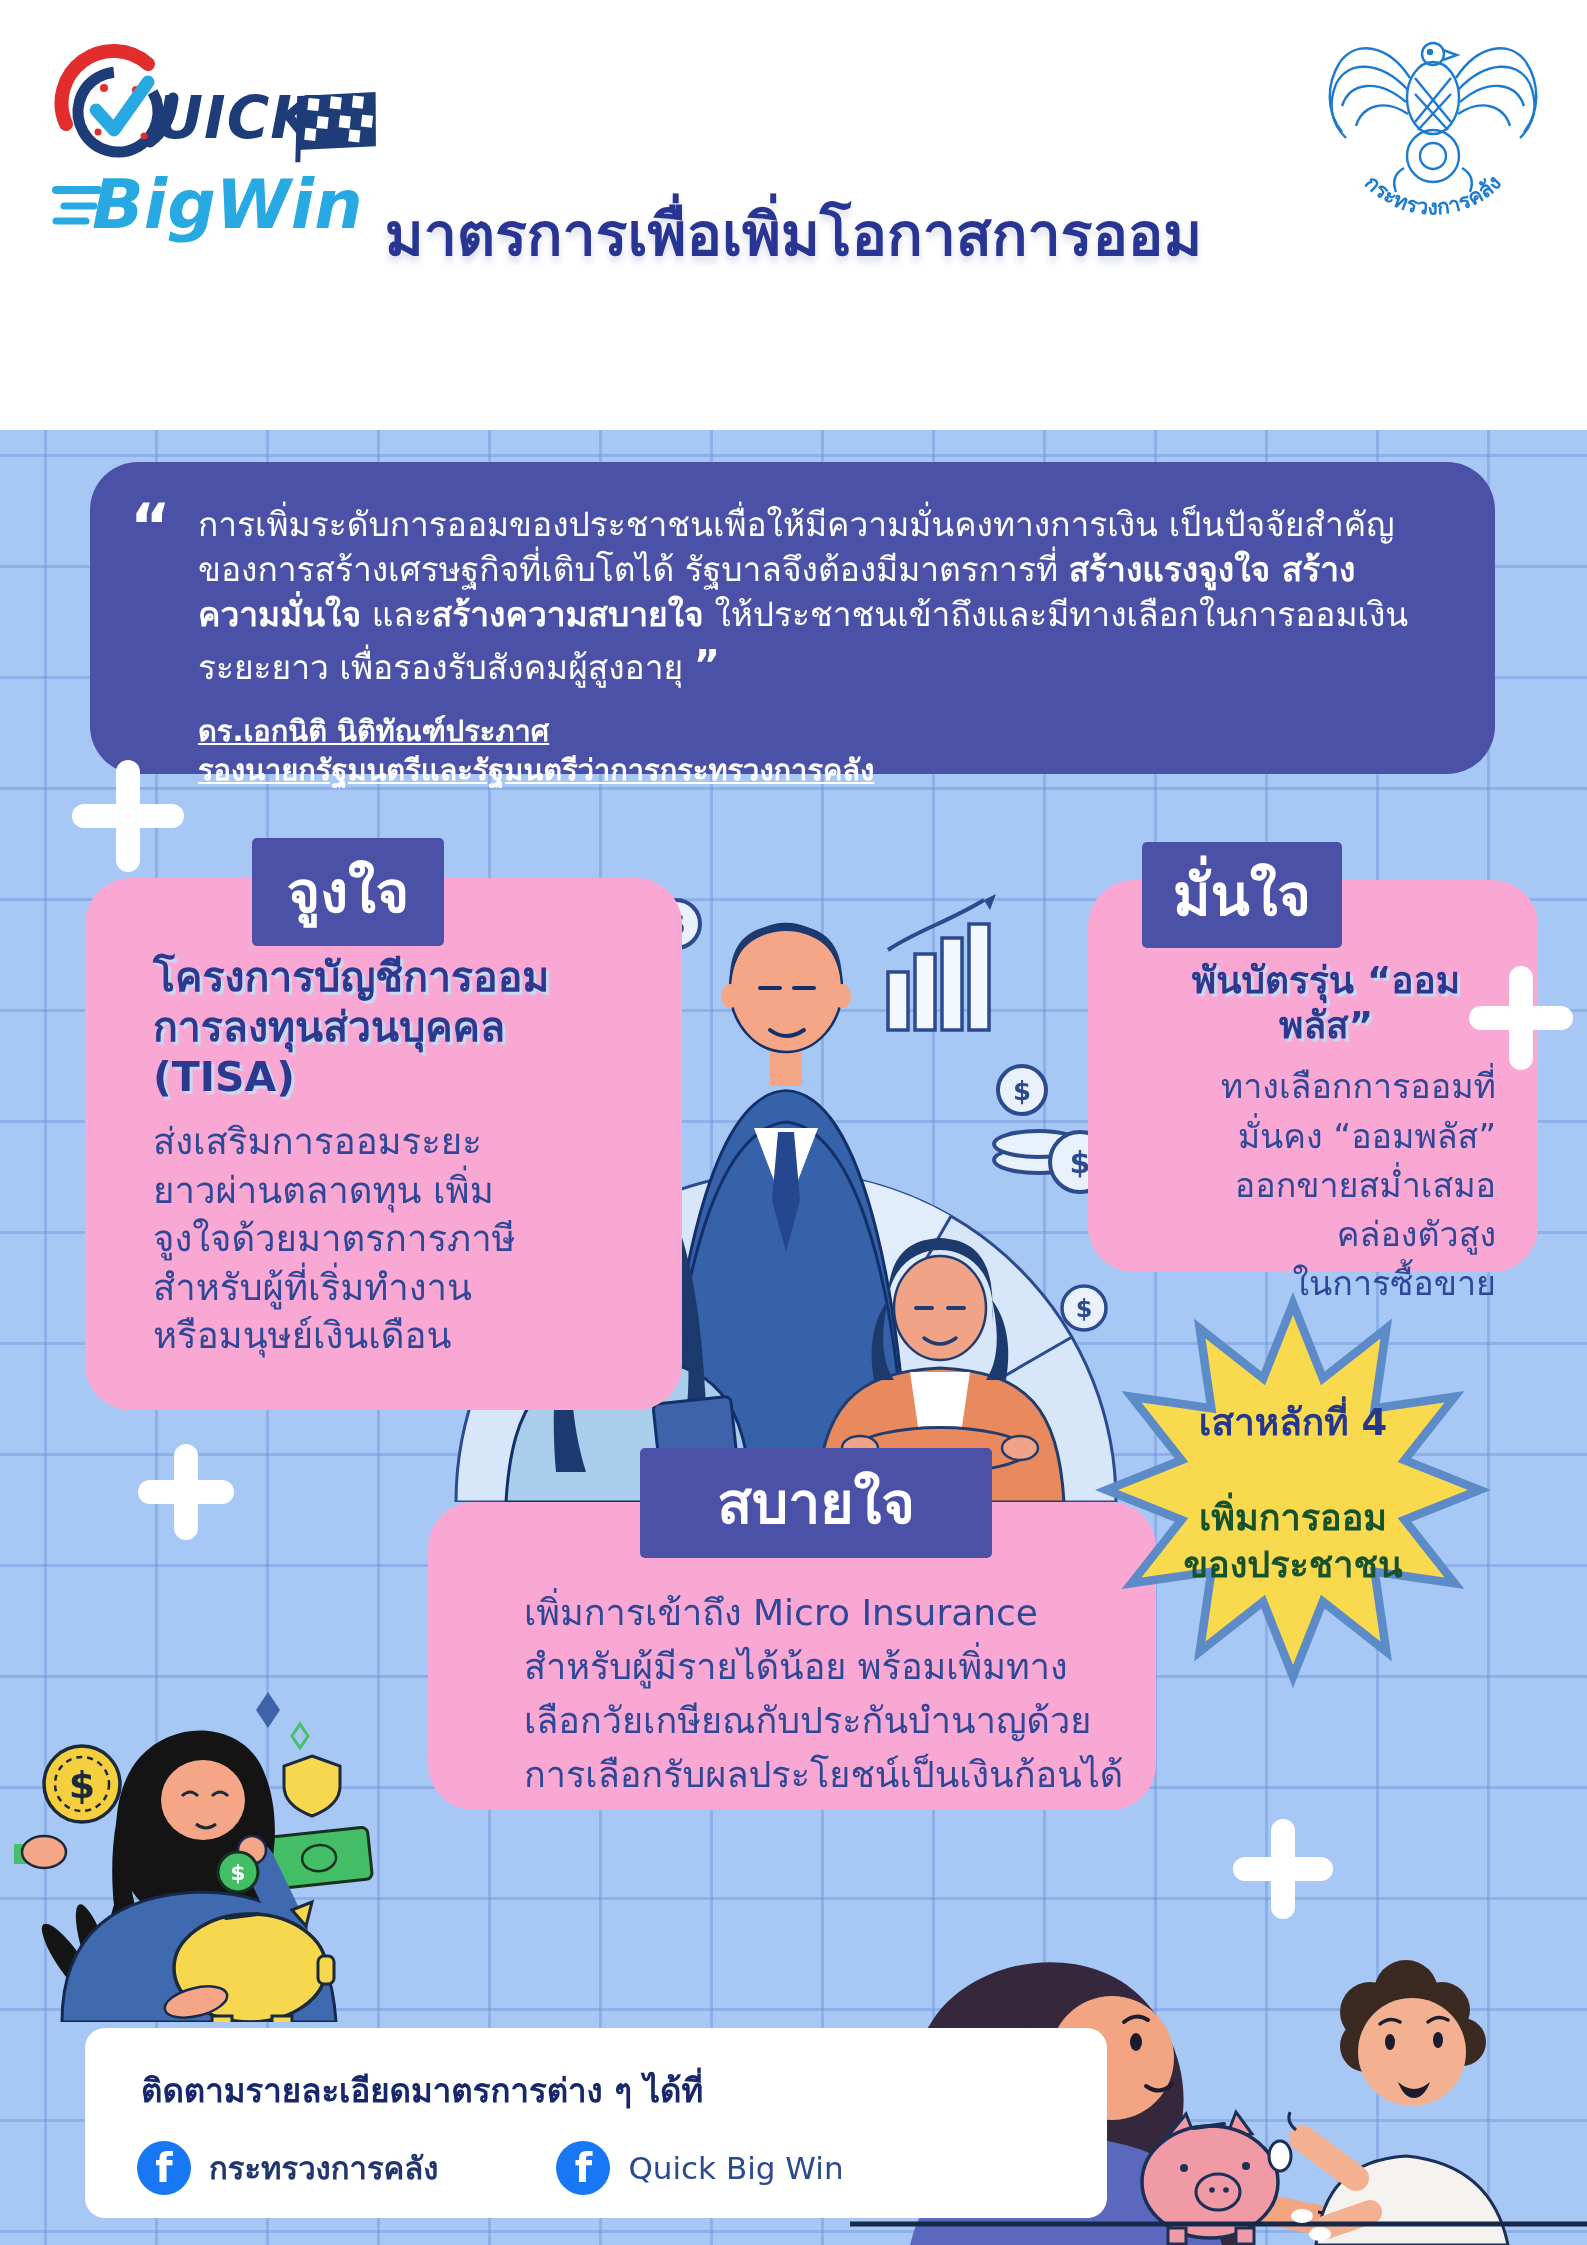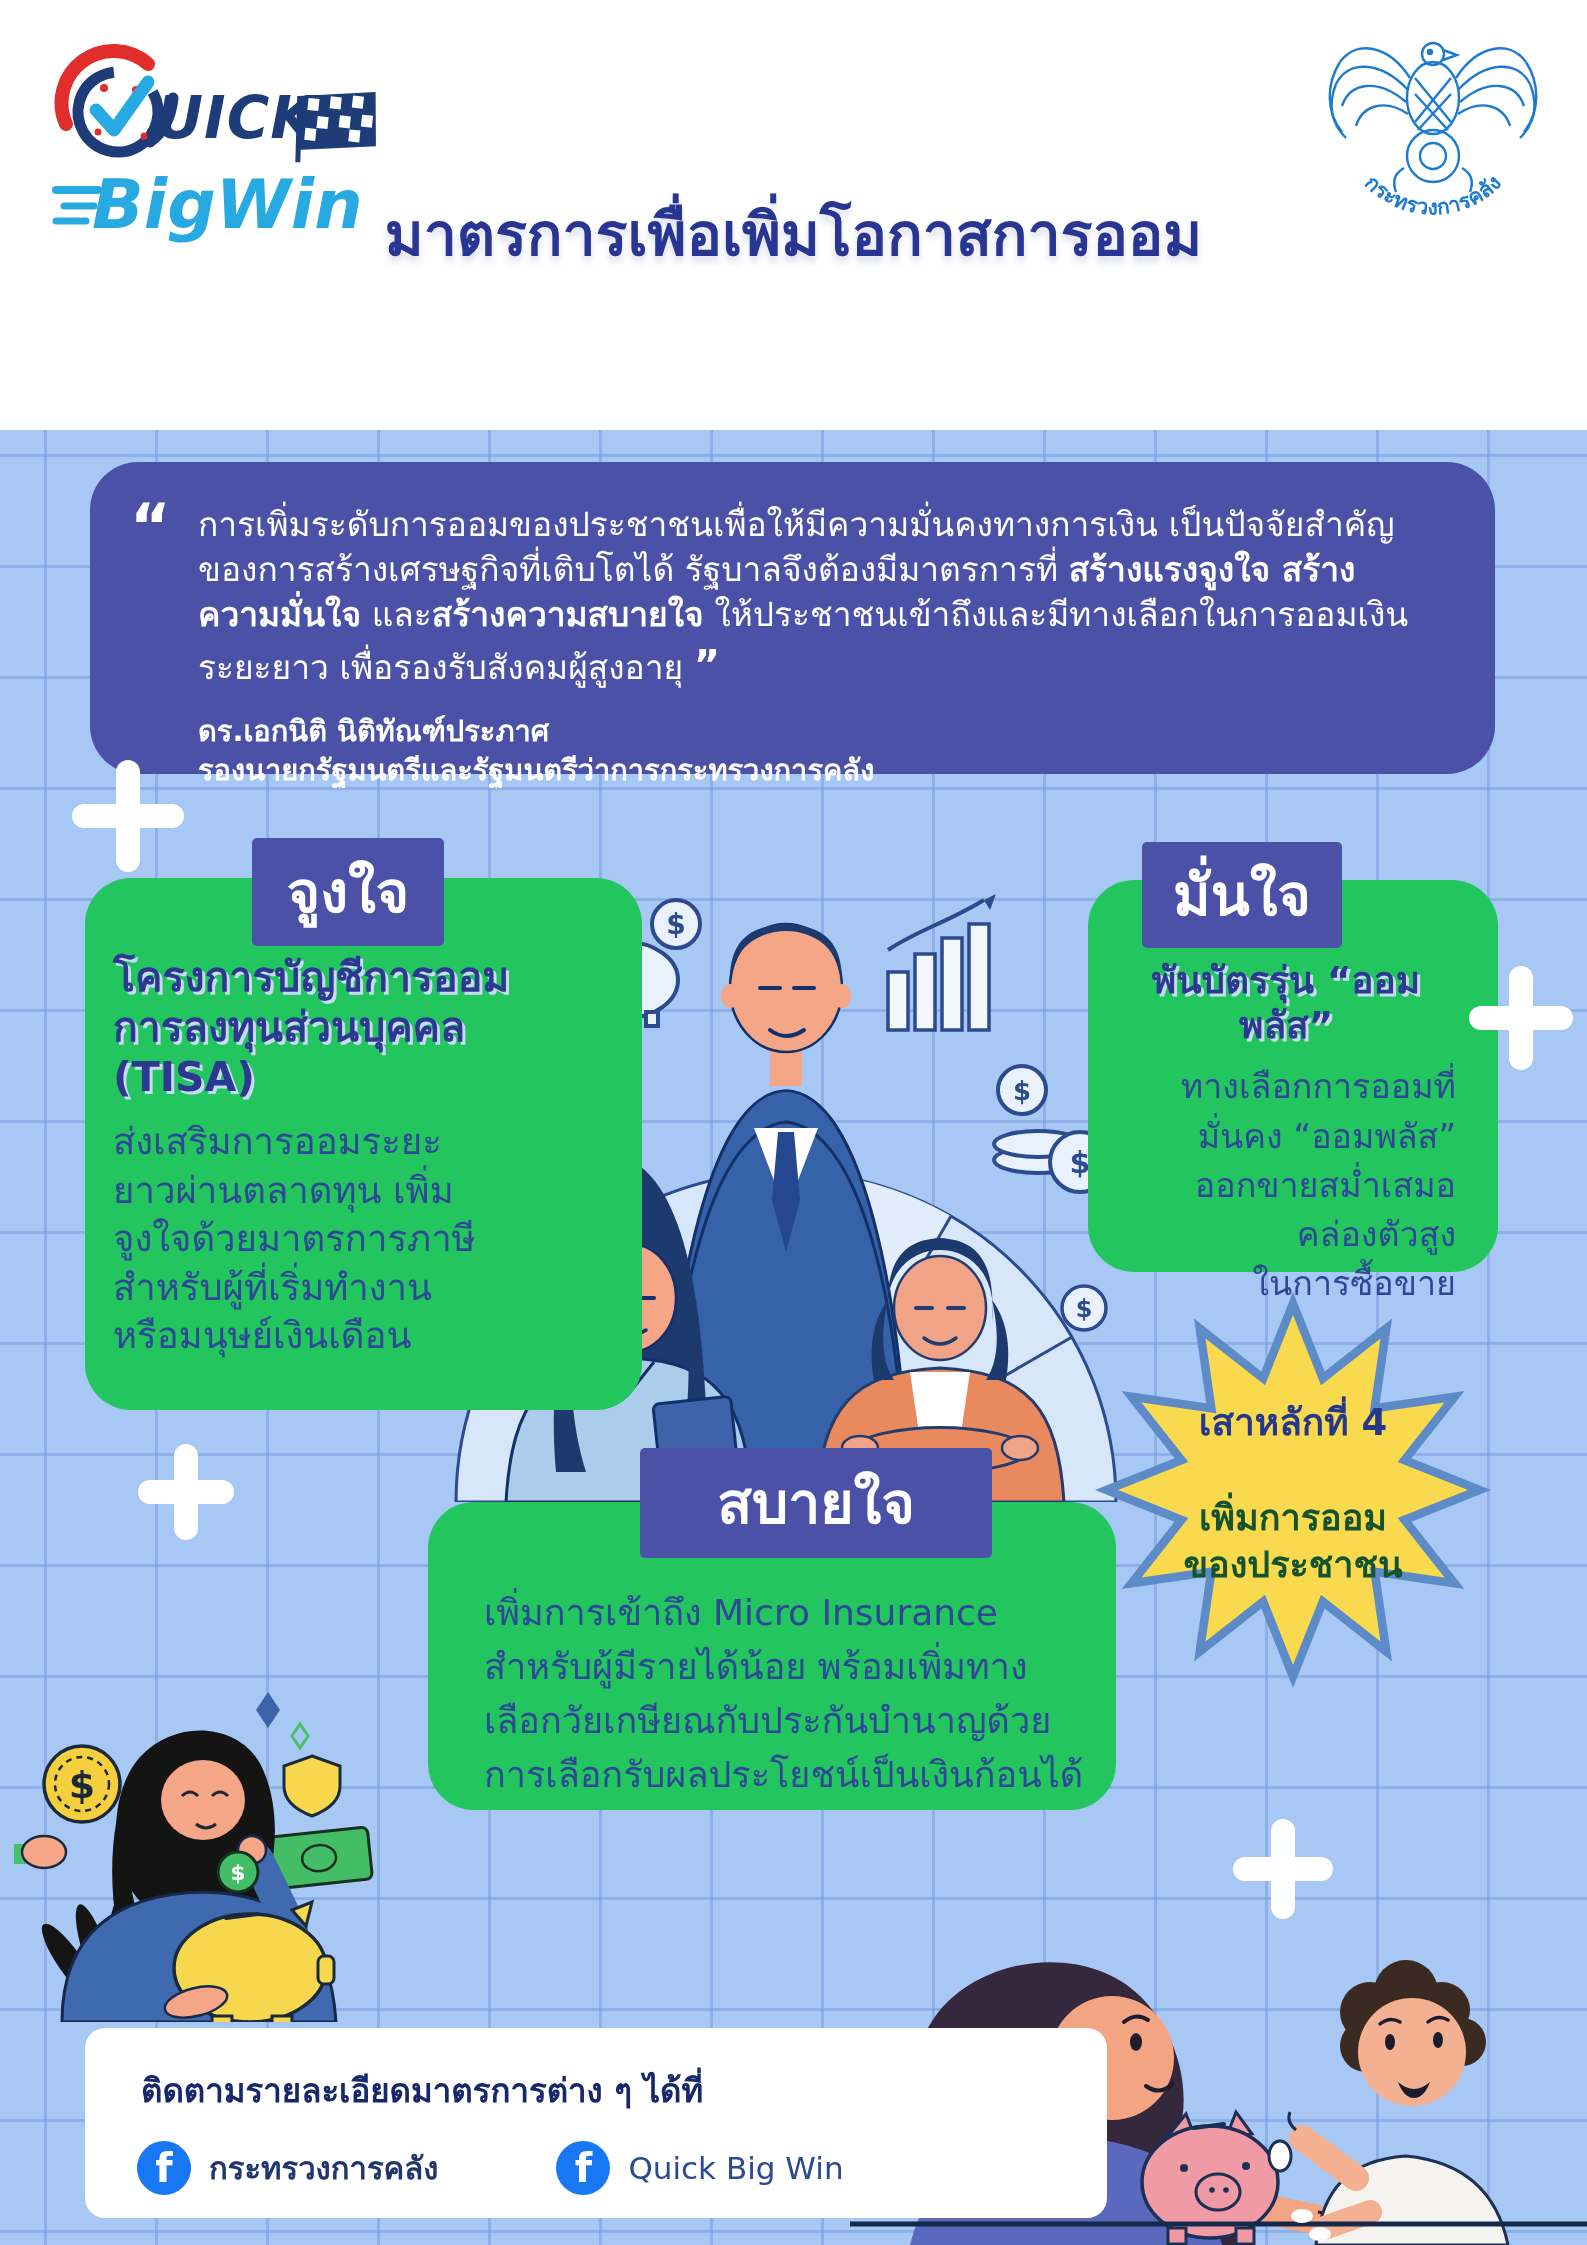--- a/index.html
+++ b/index.html
@@ -16,23 +16,23 @@
   .title{position:absolute;left:0;top:196px;width:1587px;text-align:center;
     font-size:59px;line-height:1.32;font-weight:800;color:#283593;
     text-shadow:0 6px 7px rgba(40,53,147,.16);}
   
   .quote-card{position:absolute;left:90px;top:462px;width:1405px;height:312px;
     background:#4a51a6;border-radius:48px;color:#fff;}
   .q-open{position:absolute;left:40px;top:34px;font-size:62px;font-weight:800;line-height:1;}
   .q-body{margin:40px 55px 0 108px;font-size:33.5px;line-height:1.35;font-weight:500;}
   .q-body b{font-weight:800;}
   .q-close{font-weight:800;font-size:40px;}
-  .q-author{margin:20px 0 0 108px;font-size:29px;font-weight:700;line-height:1.35;}
-  
-  .card{position:absolute;background:#22c55e;border-radius:46px;}
+  .q-author{margin:20px 0 0 108px;font-size:29px;font-weight:700;line-height:1.35;text-decoration:underline;}
+  
+  .card{position:absolute;background:#f9a8d4;border-radius:46px;padding-left:40px;}
   .badge{position:absolute;background:#4a51a6;color:#fff;font-weight:800;
     display:flex;align-items:center;justify-content:center;border-radius:5px;
     font-size:57px;z-index:6;}
   .card-inner{position:relative;}
   .sec-heading{font-weight:800;color:#2b3990;text-shadow:3px 3px 0 #c9daf3;line-height:1.22;}
   .sec-body{color:#2e4796;font-weight:500;}
   .line{display:block;}
   
   .star-wrap{position:absolute;left:1095px;top:1292px;width:396px;height:396px;z-index:5;}
   .star{position:absolute;clip-path:polygon(50% 0%,58% 20.1%,75% 6.7%,71.9% 28.1%,93.3% 25%,79.9% 42%,100% 50%,79.9% 58%,93.3% 75%,71.9% 71.9%,75% 93.3%,58% 79.9%,50% 100%,42% 79.9%,25% 93.3%,28.1% 71.9%,6.7% 75%,20.1% 58%,0% 50%,20.1% 42%,6.7% 25%,28.1% 28.1%,25% 6.7%,42% 20.1%);}

